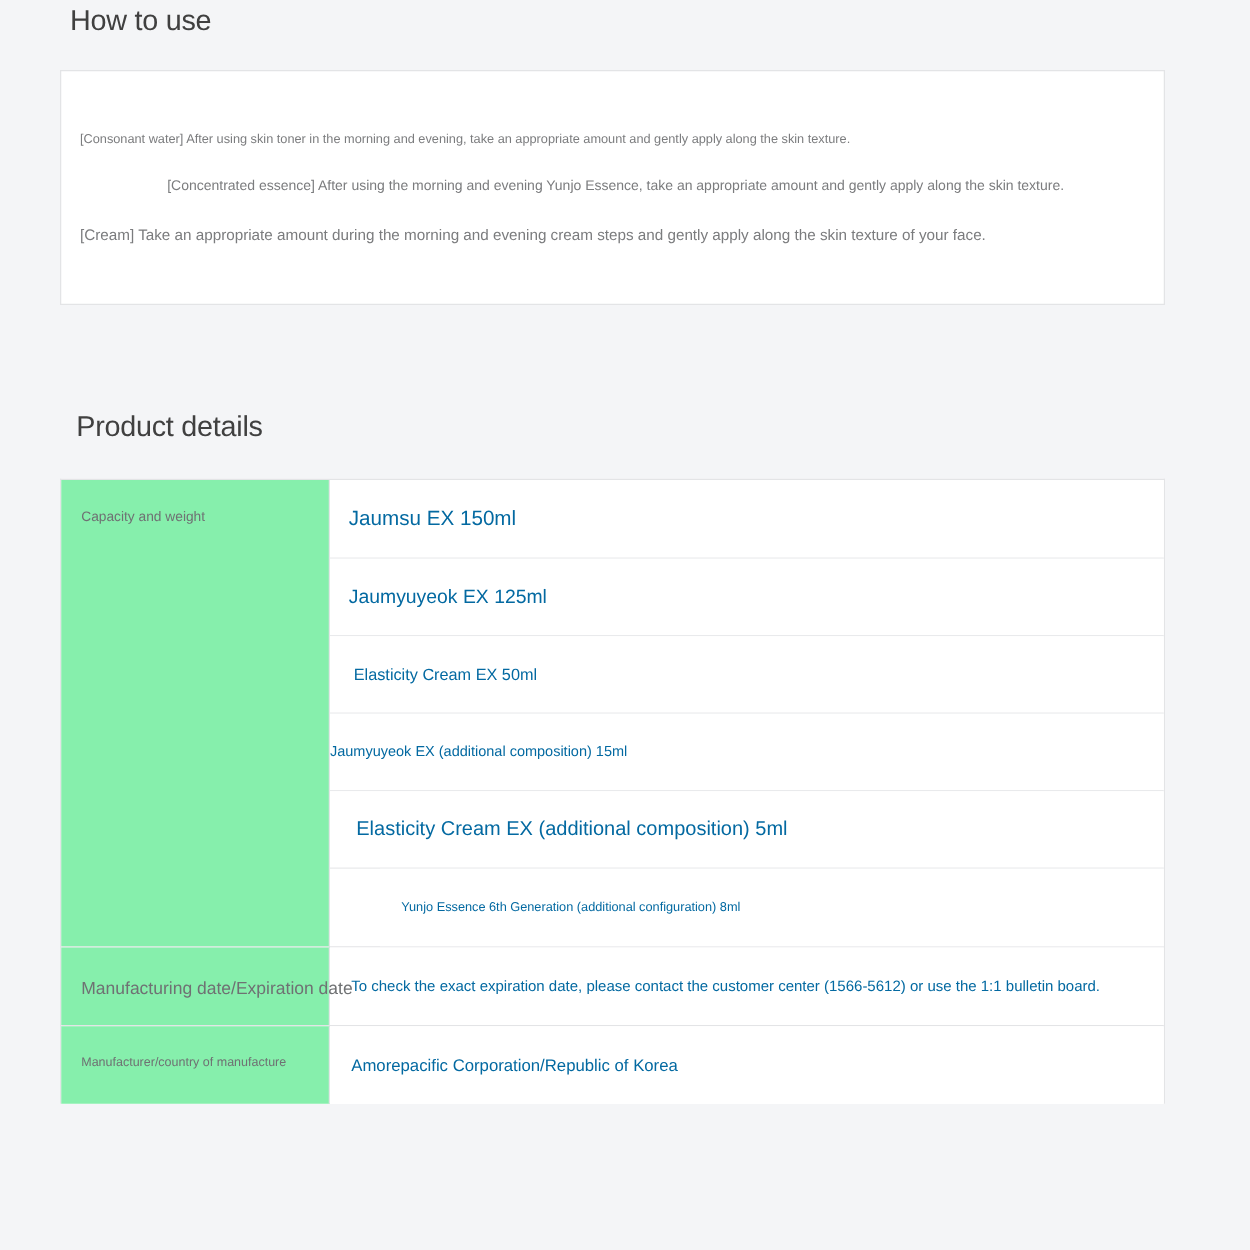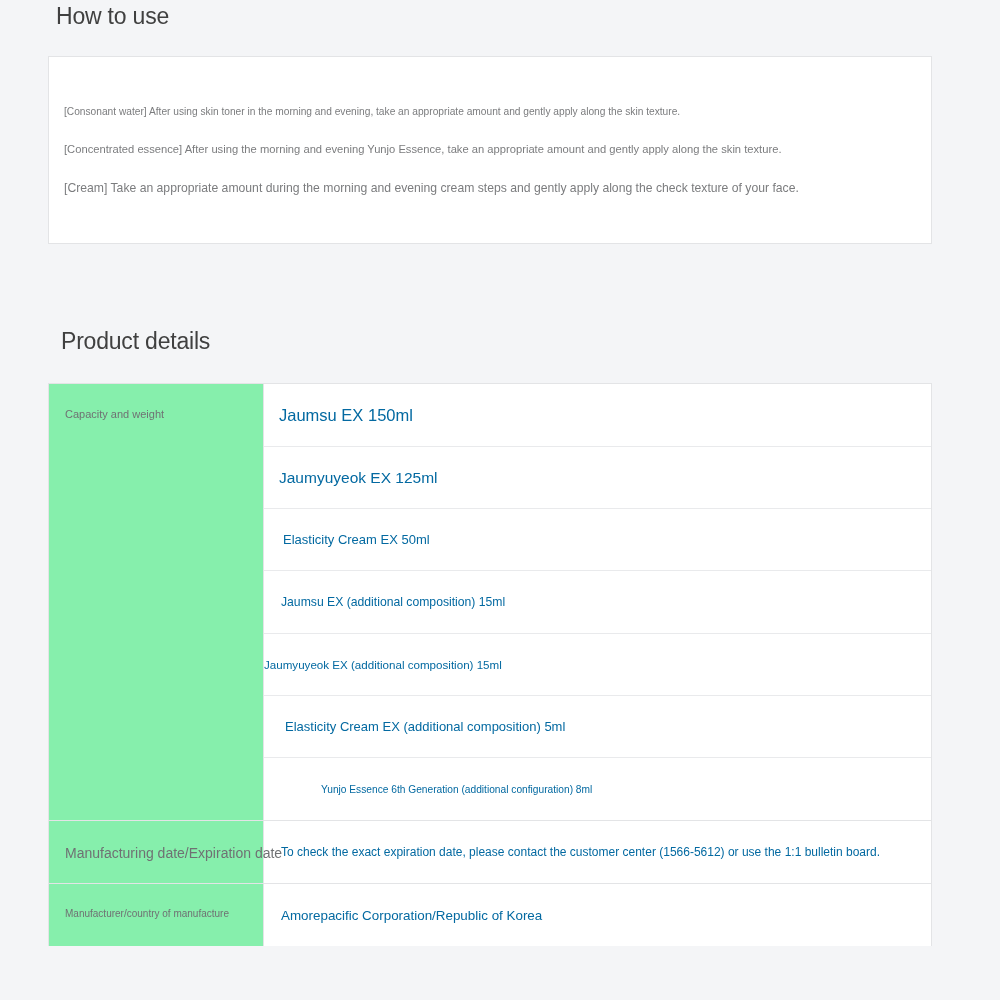--- a/index.html
+++ b/index.html
@@ -61,21 +61,21 @@
     top: 26px;
     right: 10px;
     margin-top: 24px;
   }
 
   .howto-line {
     color: #7b7c7e;
     white-space: nowrap;
   }
   .howto-line.l1 { font-size: 10.2px; line-height: 1; margin-bottom: 26.5px; }
-  .howto-line.l2 { font-size: 11.2px; line-height: 1; margin-bottom: 27px; }
+  .howto-line.l2 { font-size: 11.2px; line-height: 1; margin-bottom: 27px; text-align: center; }
   .howto-line.l3 { font-size: 12.2px; line-height: 1; }
 
   
   .details-table {
     position: absolute;
     left: 48px;
     top: 383px;
     width: 884px;
     border-top: 1px solid #e3e4e6;
     border-left: 1px solid #e3e4e6;
@@ -127,54 +127,53 @@
     overflow: hidden;
   }
   .trow:last-child { border-bottom: none; }
 
   
   .trow.r1 { height: 63px; padding-left: 15px; font-size: 16.5px; }
   .trow.r2 { height: 62px; padding-left: 15px; font-size: 15.5px; }
   .trow.r3 { height: 62px; padding-left: 19px; font-size: 13px; }
   .trow.r4 { height: 63px; padding-left: 17px; font-size: 12.2px; }
   .trow.r5 { height: 62px; font-size: 11.6px; }
-  .trow.r6 { height: 62px; padding-left: 21px; font-size: 13px; text-align: center; }
+  .trow.r6 { height: 62px; padding-left: 21px; font-size: 16px; text-align: center; }
   .trow.r7 { height: 62px; padding-left: 17px; font-size: 10.2px; margin-left: 40px; }
   .trow.m1 { height: 62px; padding-left: 17px; font-size: 9.5px; }
   .trow.m2 { height: 62px; padding-left: 17px; font-size: 12px; }
   .trow.c1 { height: 62px; padding-left: 17px; font-size: 13.4px; }
 </style>
 </head>
 <body>
 
 <div class="page">
 
   <h2 class="section-heading" id="howto-heading">How to use</h2>
 
   <div class="howto-card">
     <div class="howto-list">
       <div class="howto-line l1">[Consonant water] After using skin toner in the morning and evening, take an appropriate amount and gently apply along the skin texture.</div>
       <div class="howto-line l2">[Concentrated essence] After using the morning and evening Yunjo Essence, take an appropriate amount and gently apply along the skin texture.</div>
-      <div class="howto-line l3">[Cream] Take an appropriate amount during the morning and evening cream steps and gently apply along the check texture of your face.</div>
+      <div class="howto-line l3">[Cream] Take an appropriate amount during the morning and evening cream steps and gently apply along the skin texture of your face.</div>
     </div>
   </div>
 
   <h2 class="section-heading" id="details-heading">Product details</h2>
 
   <div class="details-table">
 
     <div class="tgroup">
       <div class="tlabel">
         <span class="tlabel-text s1">Capacity and weight</span>
       </div>
       <div class="tvalues">
         <div class="trow r1">Jaumsu EX 150ml</div>
         <div class="trow r2">Jaumyuyeok EX 125ml</div>
         <div class="trow r3">Elasticity Cream EX 50ml</div>
-        <div class="trow r4">Jaumsu EX (additional composition) 15ml</div>
         <div class="trow r5">Jaumyuyeok EX (additional composition) 15ml</div>
         <div class="trow r6">Elasticity Cream EX (additional composition) 5ml</div>
         <div class="trow r7">Yunjo Essence 6th Generation (additional configuration) 8ml</div>
       </div>
     </div>
 
     <div class="tgroup">
       <div class="tlabel">
         <span class="tlabel-text s2">Manufacturing date/Expiration date</span>
       </div>

